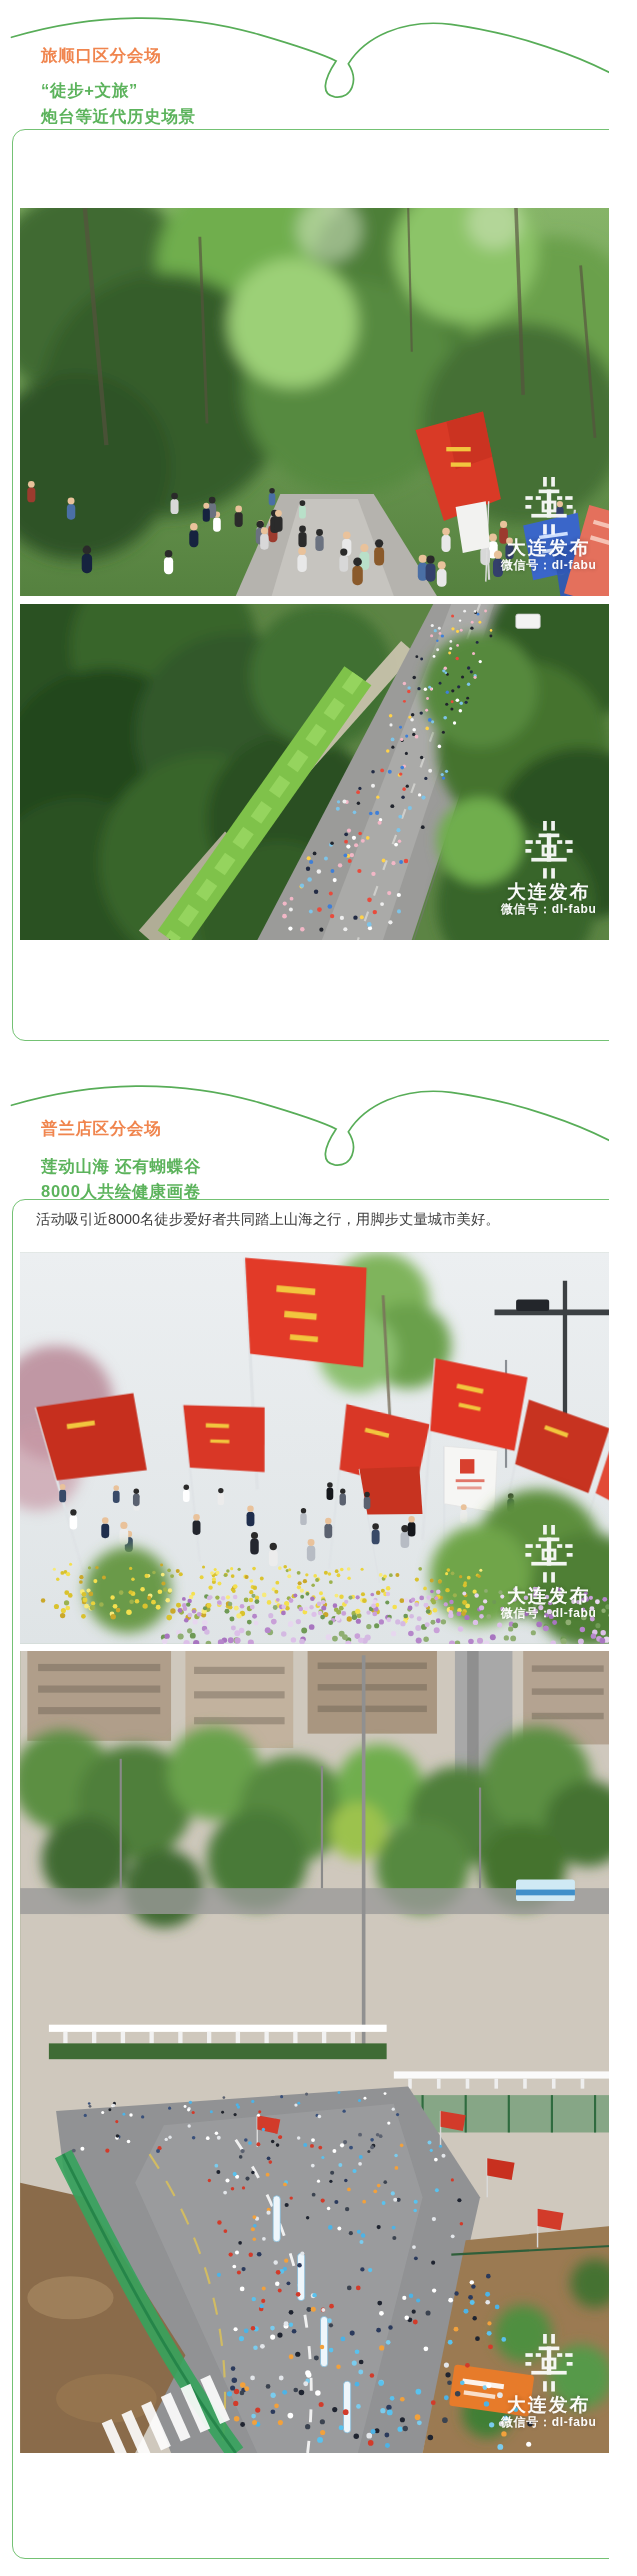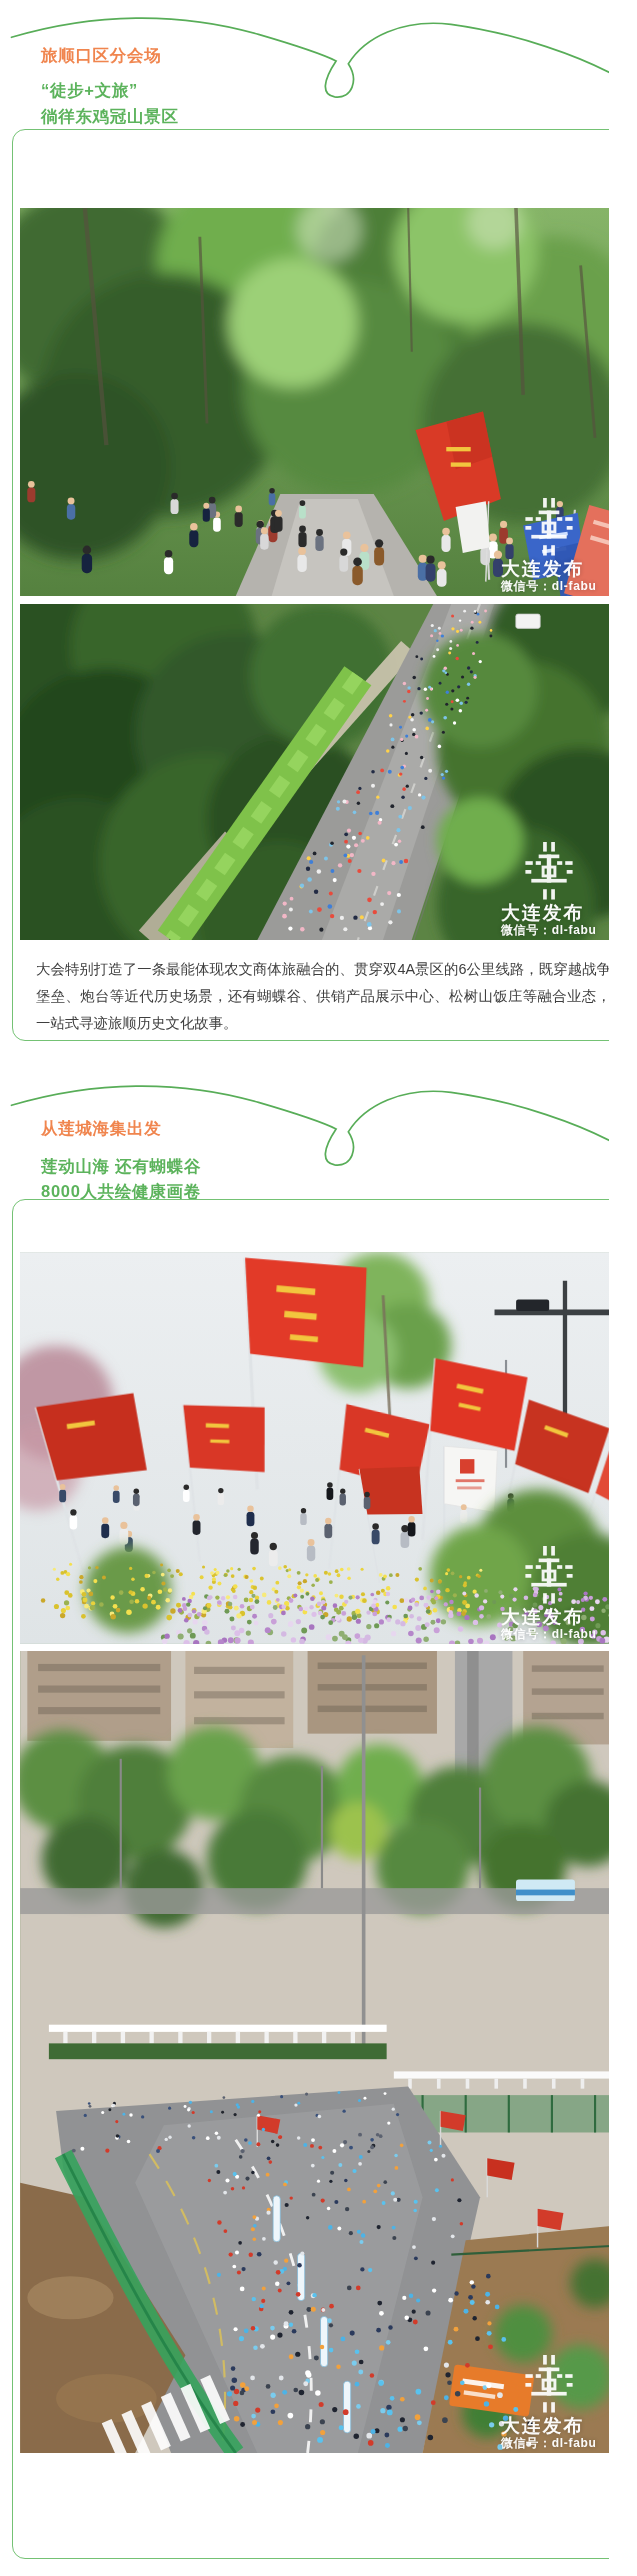--- a/index.html
+++ b/index.html
@@ -6,38 +6,38 @@
   #page{position:relative;width:609px;height:2576px;background:#fff;overflow:hidden;
         font-family:"Liberation Sans","DejaVu Sans",sans-serif;text-decoration:underline;}
   .squiggle{position:absolute;left:0;width:637px;height:101px;}
   .venue-h{position:absolute;left:41px;font-size:16.5px;font-weight:bold;color:#f0854e;letter-spacing:0.7px;}
   .slogan-h{position:absolute;left:41px;font-size:16.5px;font-weight:bold;color:#5cb35c;letter-spacing:0.7px;margin-top:8px;}
   .card{position:absolute;left:12.2px;width:609px;border:1.4px solid #74c274;border-radius:13px;background:#fff;}
   .para{position:absolute;left:36px;width:575px;font-size:14.4px;line-height:27px;color:#3e3e3e;
         text-align:justify;margin:0;}
   .photo{position:absolute;left:20px;width:591px;overflow:hidden;background:#6a8f55;}
   .photo svg{display:block;}
-  .watermark{position:absolute;right:14.4px;bottom:3px;text-align:left;color:#fff;opacity:.97;
+  .watermark{position:absolute;right:14.4px;bottom:24px;text-align:center;color:#fff;opacity:.97;
              text-shadow:0 0 5.7px rgba(0,0,0,.28);}
   .wm-logo{width:52px;height:59px;display:block;margin:0 auto 1.4px auto;opacity:.96;}
   .wm-brand{font-size:18.7px;font-weight:bold;letter-spacing:2.2px;line-height:20px;}
   .wm-wechat{font-size:12px;font-weight:bold;letter-spacing:0.7px;line-height:14.4px;}
 </style>
 </head>
 <body>
 
 <div id="page">
 
   <svg class="squiggle" style="top:4.3px;" viewBox="0 0 887 140">
     <path d="M 16,46 C 130,12 250,10 360,42 C 425,61 450,70 468,79 C 450,106 447,126 466,129 C 490,132 500,106 485,83 C 508,46 560,20 628,28 C 716,40 812,72 872,108" fill="none" stroke="#58ad58" stroke-width="2.4" stroke-linecap="round"></path>
   </svg>
 
   <div class="venue-h" style="top:45px;">旅顺口区分会场</div>
   <div class="slogan-h" style="top:72px;">“徒步+文旅”</div>
-  <div class="slogan-h" style="top:98px;">徜徉东鸡冠山景区</div>
+  <div class="slogan-h" style="top:98px;">炮台等近代历史场景</div>
 
   <div class="card" style="top:129px;height:910px;"></div>
 
 
   <div class="photo" style="top:208px;height:388px;">
     <svg viewBox="0 0 822 540" width="591" height="388">
       <defs>
         <filter id="b1" x="-40%" y="-40%" width="180%" height="180%">
             <feGaussianBlur stdDeviation="10"></feGaussianBlur>
           </filter>
@@ -438,32 +438,32 @@
           <rect x="58" y="38" width="8" height="5"></rect>
         <rect x="10" y="50" width="48" height="5"></rect>
         <rect x="26" y="64" width="5" height="14"></rect>
           <rect x="37" y="64" width="5" height="14"></rect>
       </svg>
       <div class="wm-brand">大连发布</div>
       <div class="wm-wechat">微信号：dl-fabu</div>
     </div>
   </div>
 
-  <p class="para" style="top:956px;">大会特别打造了一条最能体现农文商体旅融合的、贯穿双4A景区的6公里线路，既穿越战争堡垒、炮台等近代历史场景，还有蝴蝶谷、供销产品展示中心、松树山饭庄等融合业态，一站式寻迹旅顺历史文化故事。</p>
 
   <svg class="squiggle" style="top:1072px;" viewBox="0 0 887 140">
     <path d="M 16,46 C 130,12 250,10 360,42 C 425,61 450,70 468,79 C 450,106 447,126 466,129 C 490,132 500,106 485,83 C 508,46 560,20 628,28 C 716,40 812,72 872,108" fill="none" stroke="#58ad58" stroke-width="2.4" stroke-linecap="round"></path>
   </svg>
 
-  <div class="venue-h" style="top:1118px;">从莲城海集出发</div>
+  <div class="venue-h" style="top:1118px;">普兰店区分会场</div>
   <div class="slogan-h" style="top:1148px;">莲动山海 还有蝴蝶谷</div>
   <div class="slogan-h" style="top:1173px;">8000人共绘健康画卷</div>
 
   <div class="card" style="top:1199px;height:1358px;"></div>
 
+  <p class="para" style="top:1206px;">活动吸引近8000名徒步爱好者共同踏上山海之行，用脚步丈量城市美好。</p>
 
   <div class="photo" style="top:1252px;height:392px;">
     <svg viewBox="0 0 822 545" width="591" height="392">
       <defs>
         <filter id="b3" x="-40%" y="-40%" width="180%" height="180%">
             <feGaussianBlur stdDeviation="9"></feGaussianBlur>
           </filter>
         <linearGradient id="g3" x1="0" y1="0" x2="0" y2="1">
           <stop offset="0" stop-color="#eceff1"></stop>
             <stop offset="1" stop-color="#dfe4e6"></stop>

